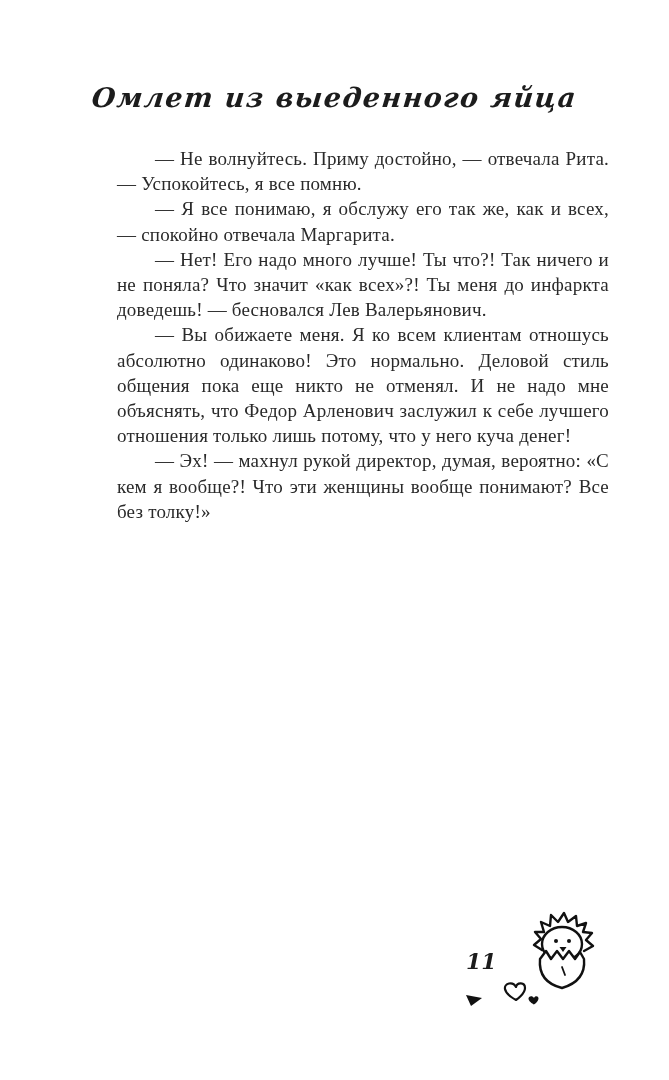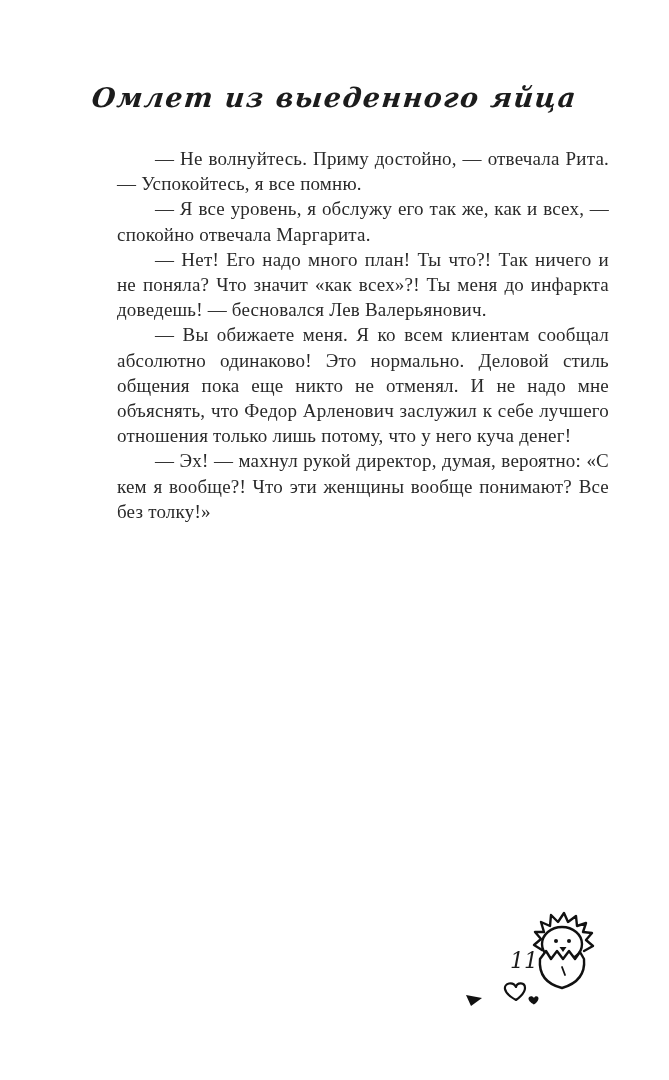--- a/index.html
+++ b/index.html
@@ -36,43 +36,42 @@
     text-align: justify;
     color: #2a2a2a;
     margin-left: 37px;
   }
   .para { margin: 0; text-indent: 38px; }
   .page-number {
     position: absolute;
     top: 948px; left: 466px;
     font-family: "DejaVu Serif", serif;
     font-style: italic;
-    font-weight: 400;
+    font-weight: 700;
     font-size: 22px;
     color: #1c1c1c;
-    margin-left: 44px;
   }
   .illustration {
     position: absolute;
     top: 903px; left: 450px;
     width: 160px; height: 110px;
   }
 </style>
 </head>
 <body>
 
 <div class="page">
 
   <div class="header-title">Омлет из выеденного яйца</div>
 
   <div class="body-text">
       <p class="para">— Не волнуйтесь. Приму достойно, — отвечала Рита. — Успокойтесь, я все помню.</p>
-      <p class="para">— Я все уровень, я обслужу его так же, как и всех, — спокойно отвечала Маргарита.</p>
-      <p class="para">— Нет! Его надо много план! Ты что?! Так ничего и не поняла? Что значит «как всех»?! Ты меня до инфаркта доведешь! — бесновался Лев Валерьянович.</p>
-      <p class="para">— Вы обижаете меня. Я ко всем клиентам сообщал абсолютно одинаково! Это нормально. Деловой стиль общения пока еще никто не отменял. И не надо мне объяснять, что Федор Арленович заслужил к себе лучшего отношения только лишь потому, что у него куча денег!</p>
+      <p class="para">— Я все понимаю, я обслужу его так же, как и всех, — спокойно отвечала Маргарита.</p>
+      <p class="para">— Нет! Его надо много лучше! Ты что?! Так ничего и не поняла? Что значит «как всех»?! Ты меня до инфаркта доведешь! — бесновался Лев Валерьянович.</p>
+      <p class="para">— Вы обижаете меня. Я ко всем клиентам отношусь абсолютно одинаково! Это нормально. Деловой стиль общения пока еще никто не отменял. И не надо мне объяснять, что Федор Арленович заслужил к себе лучшего отношения только лишь потому, что у него куча денег!</p>
       <p class="para">— Эх! — махнул рукой директор, думая, вероятно: «С кем я вообще?! Что эти женщины вообще понимают? Все без толку!»</p>
     </div>
 
   <div class="page-number">11</div>
 
   <div class="illustration">
     <svg width="160" height="110" viewBox="0 0 160 110" fill="none" stroke="#111" stroke-width="2.4" stroke-linecap="round" stroke-linejoin="round">
 
       <path d="M92 47 L84 42 L91 36 L85 29 L94 29 L91 19 L100 23 L101 12 L108 19 L114 10 L118 19 L126 13 L127 23 L136 20 L133 29 L142 30 L136 37 L143 43 L134 48"></path>
 

